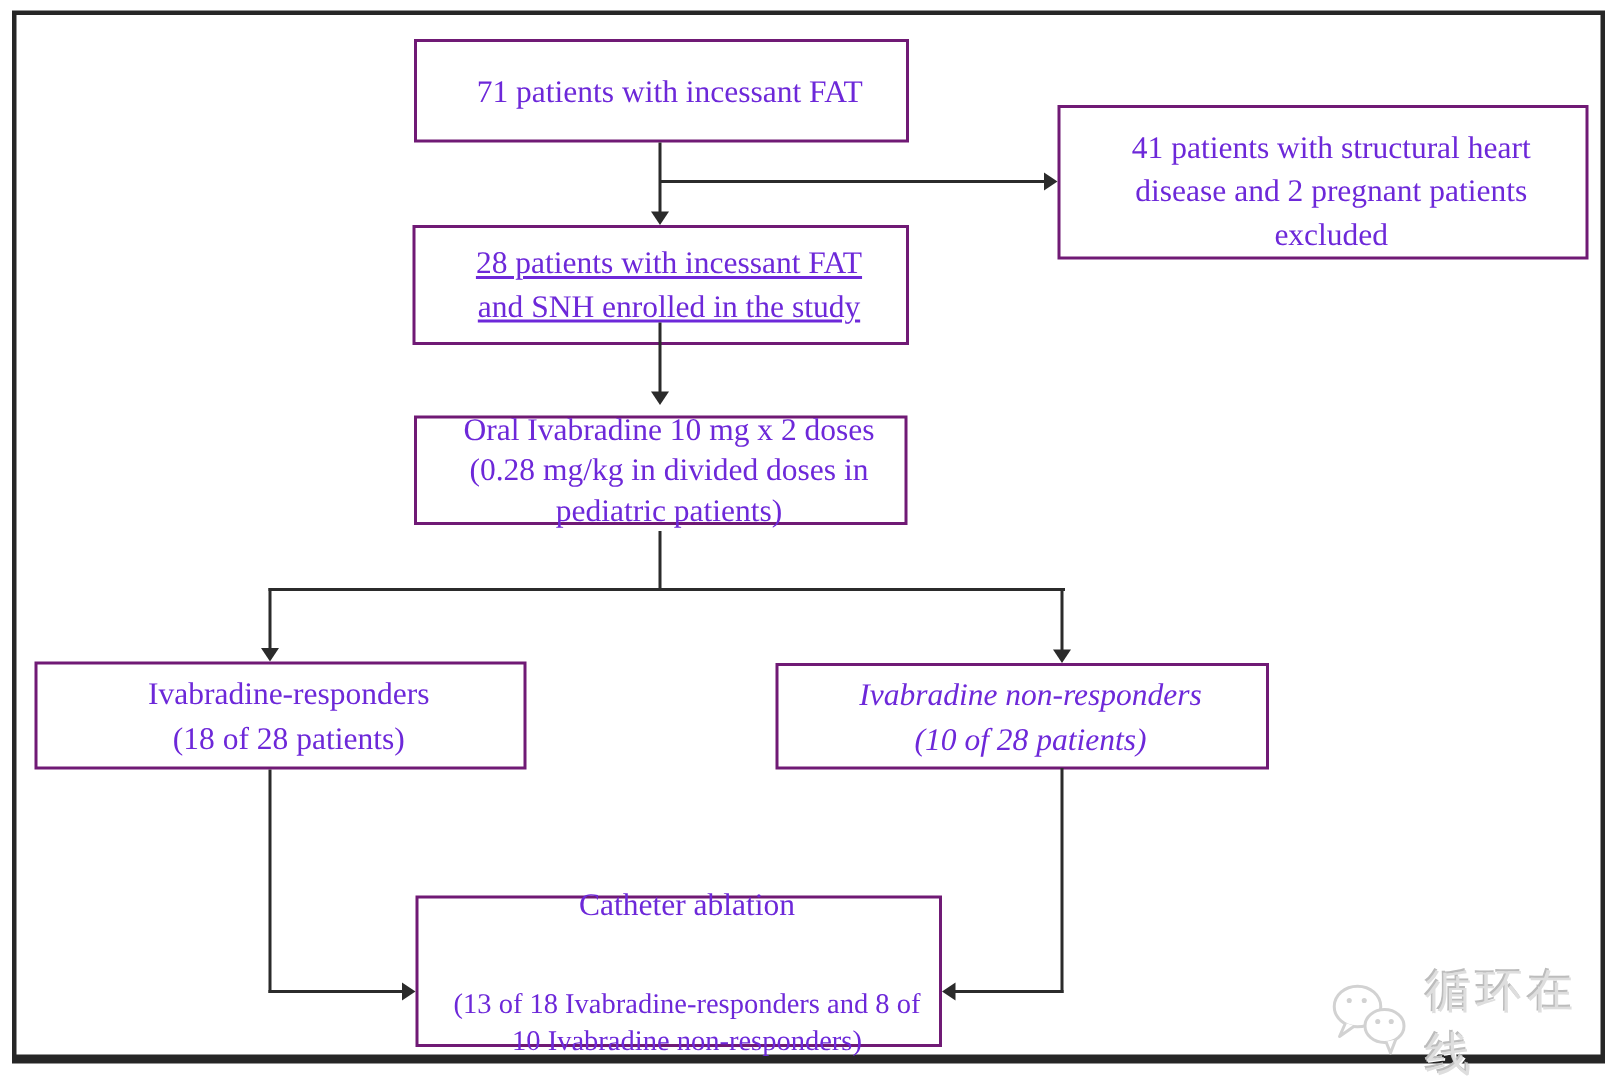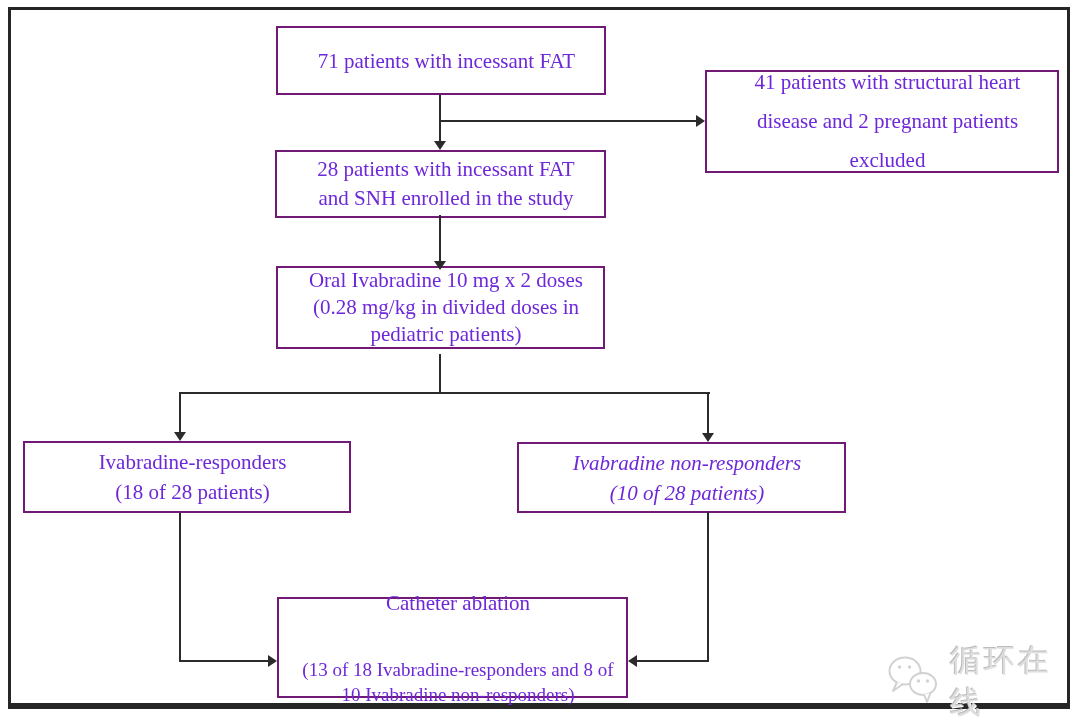--- a/index.html
+++ b/index.html
@@ -35,23 +35,23 @@
     align-items: center;
     justify-content: center;
     text-align: center;
     color: #6d28d9;
     font-size: 21px;
     line-height: 28px;
     padding-left: 11px;
   }
   .node .txt { white-space: pre-line; }
   #node-total         { left: 276px; top: 26px;  width: 330px; height: 69px; }
-  #node-excluded      { left: 705px; top: 70px;  width: 354px; height: 103px; line-height: 39px; }
-  #node-enrolled      { left: 275px; top: 150px; width: 331px; height: 68px; line-height: 29px; }
-  #node-treatment     { left: 276px; top: 266px; width: 329px; height: 83px; line-height: 27px; }
+  #node-excluded      { left: 705px; top: 70px;  width: 354px; height: 103px; line-height: 29px; justify-content: flex-end; }
+  #node-enrolled      { left: 275px; top: 150px; width: 331px; height: 80px; line-height: 29px; text-decoration: underline; }
+  #node-treatment     { left: 276px; top: 277px; width: 329px; height: 73px; line-height: 27px; }
   #node-responders    { left: 23px;  top: 441px; width: 328px; height: 72px; line-height: 30px; }
   #node-nonresponders { left: 517px; top: 442px; width: 329px; height: 71px; line-height: 30px; font-style: italic; }
   #node-ablation      { left: 277px; top: 597px; width: 351px; height: 101px; gap: 40px; }
   #node-ablation .title  { font-size: 21px; line-height: 28px; }
   #node-ablation .detail { font-size: 19px; line-height: 25px; white-space: pre-line; }
 
   .hline, .vline { position: absolute; background: #2b2b2b; }
   .arr-down {
     position: absolute; width: 0; height: 0;
     border-left: 6px solid transparent; border-right: 6px solid transparent;

